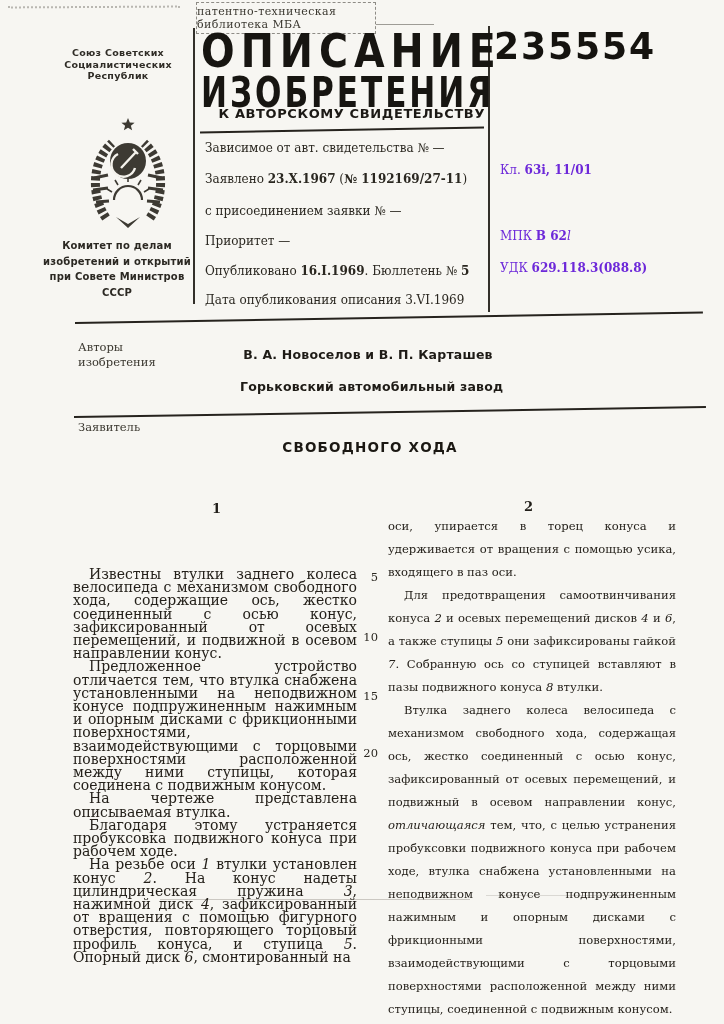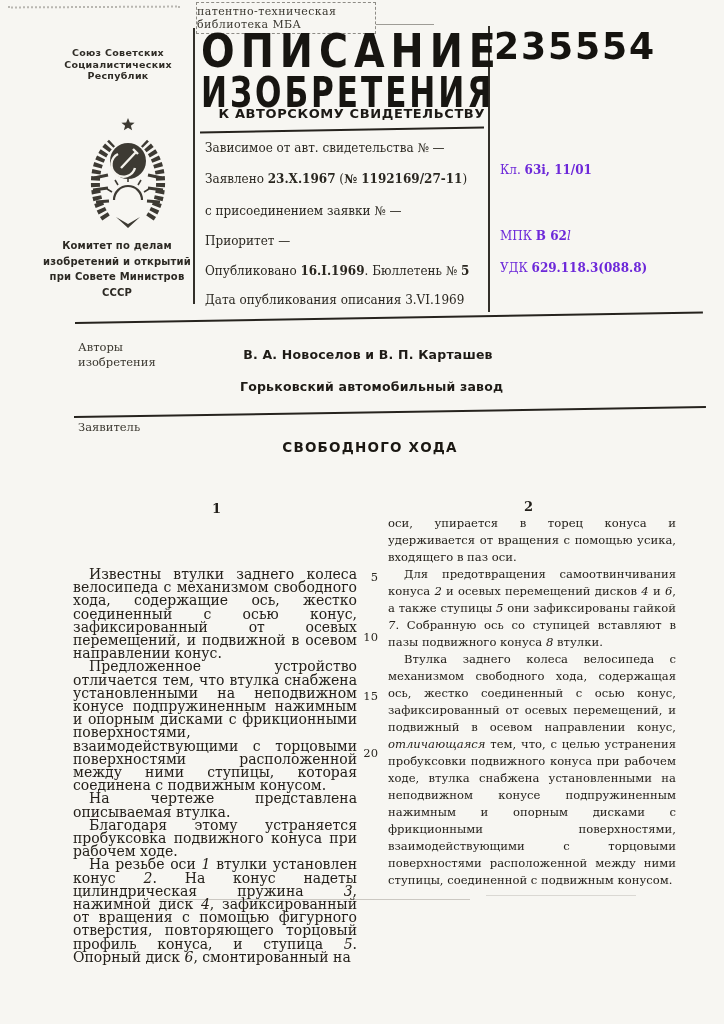--- a/index.html
+++ b/index.html
@@ -86,21 +86,21 @@
     position:absolute;left:120px;top:438px;width:500px;text-align:center;
     font-family:"DejaVu Sans",sans-serif;font-weight:bold;font-size:13.5px;
     line-height:19.5px;letter-spacing:1.2px;color:#1b1813;
   }
   .inv-title span{display:block;}
   
   .pagenum{position:absolute;font-weight:bold;font-size:13px;color:#211e19;}
   .pn1{left:212px;top:501px;} .pn2{left:524px;top:499px;}
   .col{position:absolute;text-align:justify;color:#24201a;}
   .col1{left:73px;top:521px;width:284px;font-size:14px;line-height:13.2px;margin-top:47px;}
-  .col2{left:388px;top:515px;width:288px;font-size:11.6px;line-height:17px;}
+  .col2{left:388px;top:515px;width:288px;font-size:11.6px;line-height:23px;}
   .col p{margin:0;text-indent:16px;}
   .col p.noind{text-indent:0;}
   .claim-head{
     text-align:center;letter-spacing:3px;font-size:12px;color:#24201a;
     margin:8px 0 6px 0;
   }
   .gutter-num{position:absolute;left:346px;width:32px;text-align:right;font-size:11.5px;color:#2a2720;}
   .g5{top:570px;} .g10{top:630px;} .g15{top:689px;} .g20{top:746px;}
   i{font-style:italic;}
   b{font-weight:bold;}

